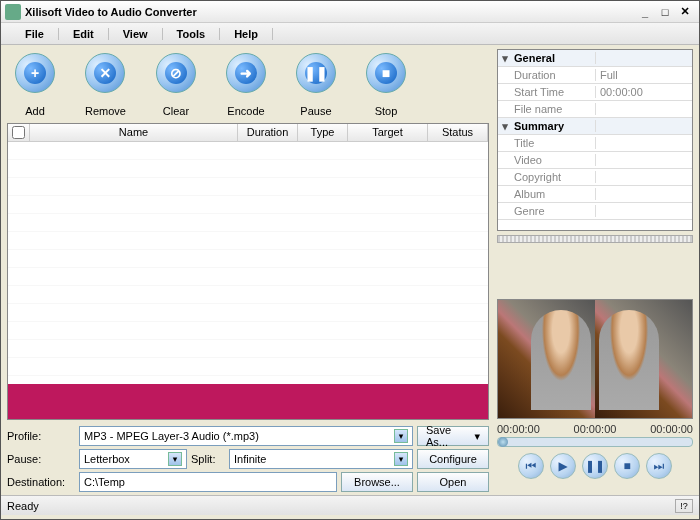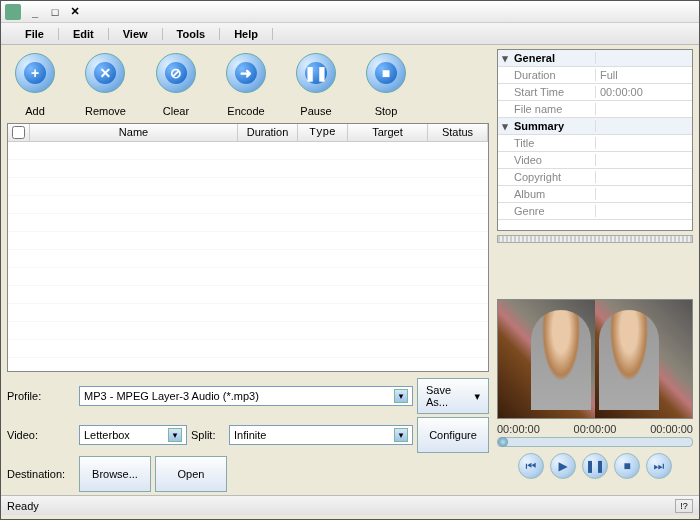--- a/index.html
+++ b/index.html
@@ -27,32 +27,32 @@
 .tbtn .inner { width: 22px; height: 22px; border-radius: 50%; background: radial-gradient(circle at 30% 30%,#7abaff,#0d5fc0); color: #fff; display: flex; align-items: center; justify-content: center; font-size: 14px; font-weight: bold; }
 .tbtn .lbl { margin-top: 12px; }
 
 
 .filelist { flex: 1; border: 1px solid #888; background: #be185d; overflow: hidden; }
 .fhead { display: flex; background: linear-gradient(#fdfdfd,#e8e8e8); border-bottom: 1px solid #ccc; height: 18px; }
 .fhead div { border-right: 1px solid #ccc; padding: 2px 4px; text-align: center; }
 .ck { width: 22px; }
 .c-name { flex: 1; }
 .c-dur { width: 60px; }
-.c-type { width: 50px; font-family: Liberation Mono, monospace; }
+.c-type { width: 50px; }
 .c-tgt { width: 80px; }
 .c-stat { width: 60px; }
 .frows { height: 242px; background: repeating-linear-gradient(#fff,#fff 17px,#f7f7f7 17px,#f7f7f7 18px); }
 
 
 .botctl { margin-top: 6px; }
 .row { display: flex; align-items: center; margin-bottom: 3px; gap: 4px; }
 .row label { width: 68px; }
 .combo { background: #fff; border: 1px solid #7b9ebd; height: 20px; padding: 2px 4px; display: flex; align-items: center; justify-content: space-between; }
 .combo .arr { width: 14px; height: 14px; background: linear-gradient(#d6e6fb,#a0c3ea); border: 1px solid #7b9; text-align: center; line-height: 12px; font-size: 9px; }
-.btn { background: linear-gradient(#fdfdfd,#dbe6f4); border: 1px solid #8aa; height: 36px; padding: 0 8px; cursor: pointer; display: flex; align-items: center; justify-content: center; }
+.btn { background: linear-gradient(#fdfdfd,#dbe6f4); border: 1px solid #8aa; height: 20px; padding: 0 8px; cursor: pointer; display: flex; align-items: center; justify-content: center; }
 
 
 .props { border: 1px solid #888; background: #fff; height: 182px; overflow-y: scroll; }
 .prow { display: flex; border-bottom: 1px solid #ddd; height: 17px; align-items: center; }
 .prow.hd { background: #eef3f9; font-weight: bold; }
 .prow .exp { width: 14px; text-align: center; color: #555; }
 .prow .k { width: 84px; padding-left: 2px; color: #888; border-right: 1px solid #ddd; }
 .prow .v { flex: 1; padding-left: 4px; color: #888; }
 .prow.hd .k { color: #000; }
 
@@ -75,20 +75,21 @@
 
 .statusbar { height: 20px; border-top: 1px solid #bbb; background: linear-gradient(#f4f4f4,#e2e2e2); display: flex; align-items: center; padding: 0 6px; }
 .statusbar .txt { flex: 1; }
 .statusbar .grip { width: 18px; height: 14px; border: 1px solid #aaa; text-align: center; line-height: 12px; font-size: 9px; }
 </style>
 </head>
 <body>
 
 <div class="titlebar">
   <div class="icon"></div>
+  <div class="title">Xilisoft Video to Audio Converter</div>
   <div class="ctrl">_</div>
   <div class="ctrl">□</div>
   <div class="ctrl">✕</div>
 </div>
 
 <div class="menubar">
   <div class="menu">File</div>
   <div class="menu">Edit</div>
   <div class="menu">View</div>
   <div class="menu">Tools</div>
@@ -154,34 +155,37 @@
         <div class="combo" style="flex:1">
             <span>MP3 - MPEG Layer-3 Audio  (*.mp3)</span>
             <span class="arr">▾</span>
           </div>
         <div class="btn" style="width:72px">
             <span>Save As...</span>
             <span style="margin-left:2px">▾</span>
           </div>
       </div>
       <div class="row">
-        <label>Video:</label>
+        <label>Pause:</label>
         <div class="combo" style="width:108px">
             <span>Letterbox</span>
             <span class="arr">▾</span>
           </div>
         <label style="width:34px">Split:</label>
         <div class="combo" style="flex:1">
             <span>Infinite</span>
             <span class="arr">▾</span>
           </div>
         <div class="btn" style="width:72px">Configure</div>
       </div>
       <div class="row">
         <label>Destination:</label>
+        <div class="combo" style="flex:1">
+            <span>C:\Temp</span>
+          </div>
         <div class="btn" style="width:72px">Browse...</div>
         <div class="btn" style="width:72px">Open</div>
       </div>
     </div>
   </div>
 
   <div class="right">
     <div class="props">
       <div class="prow hd">
           <div class="exp">▾</div>

